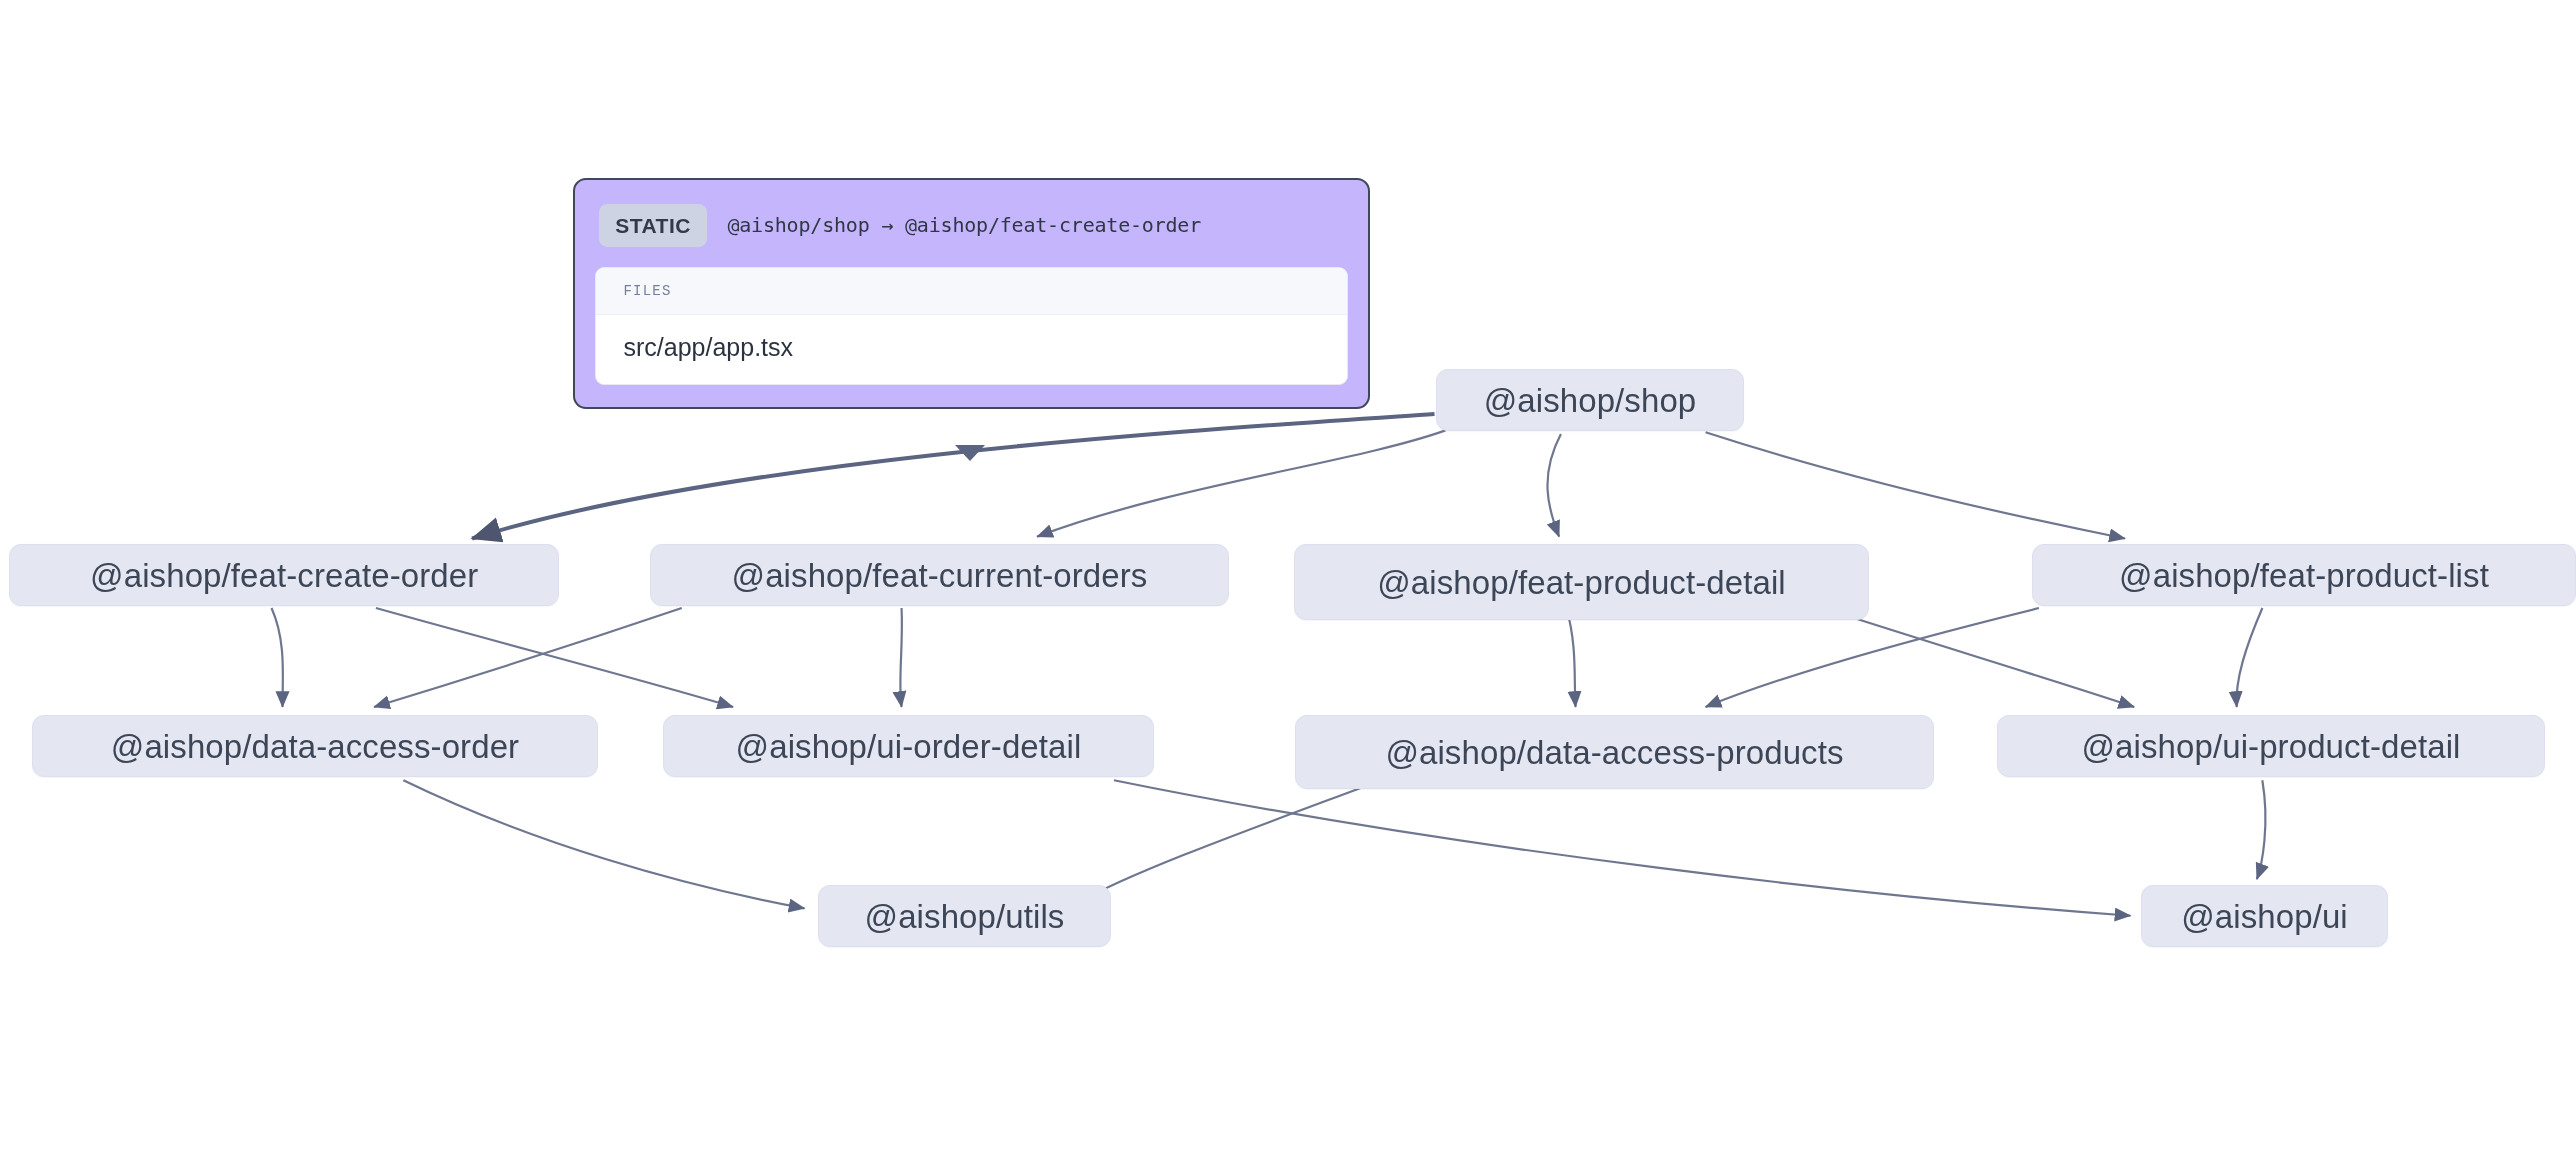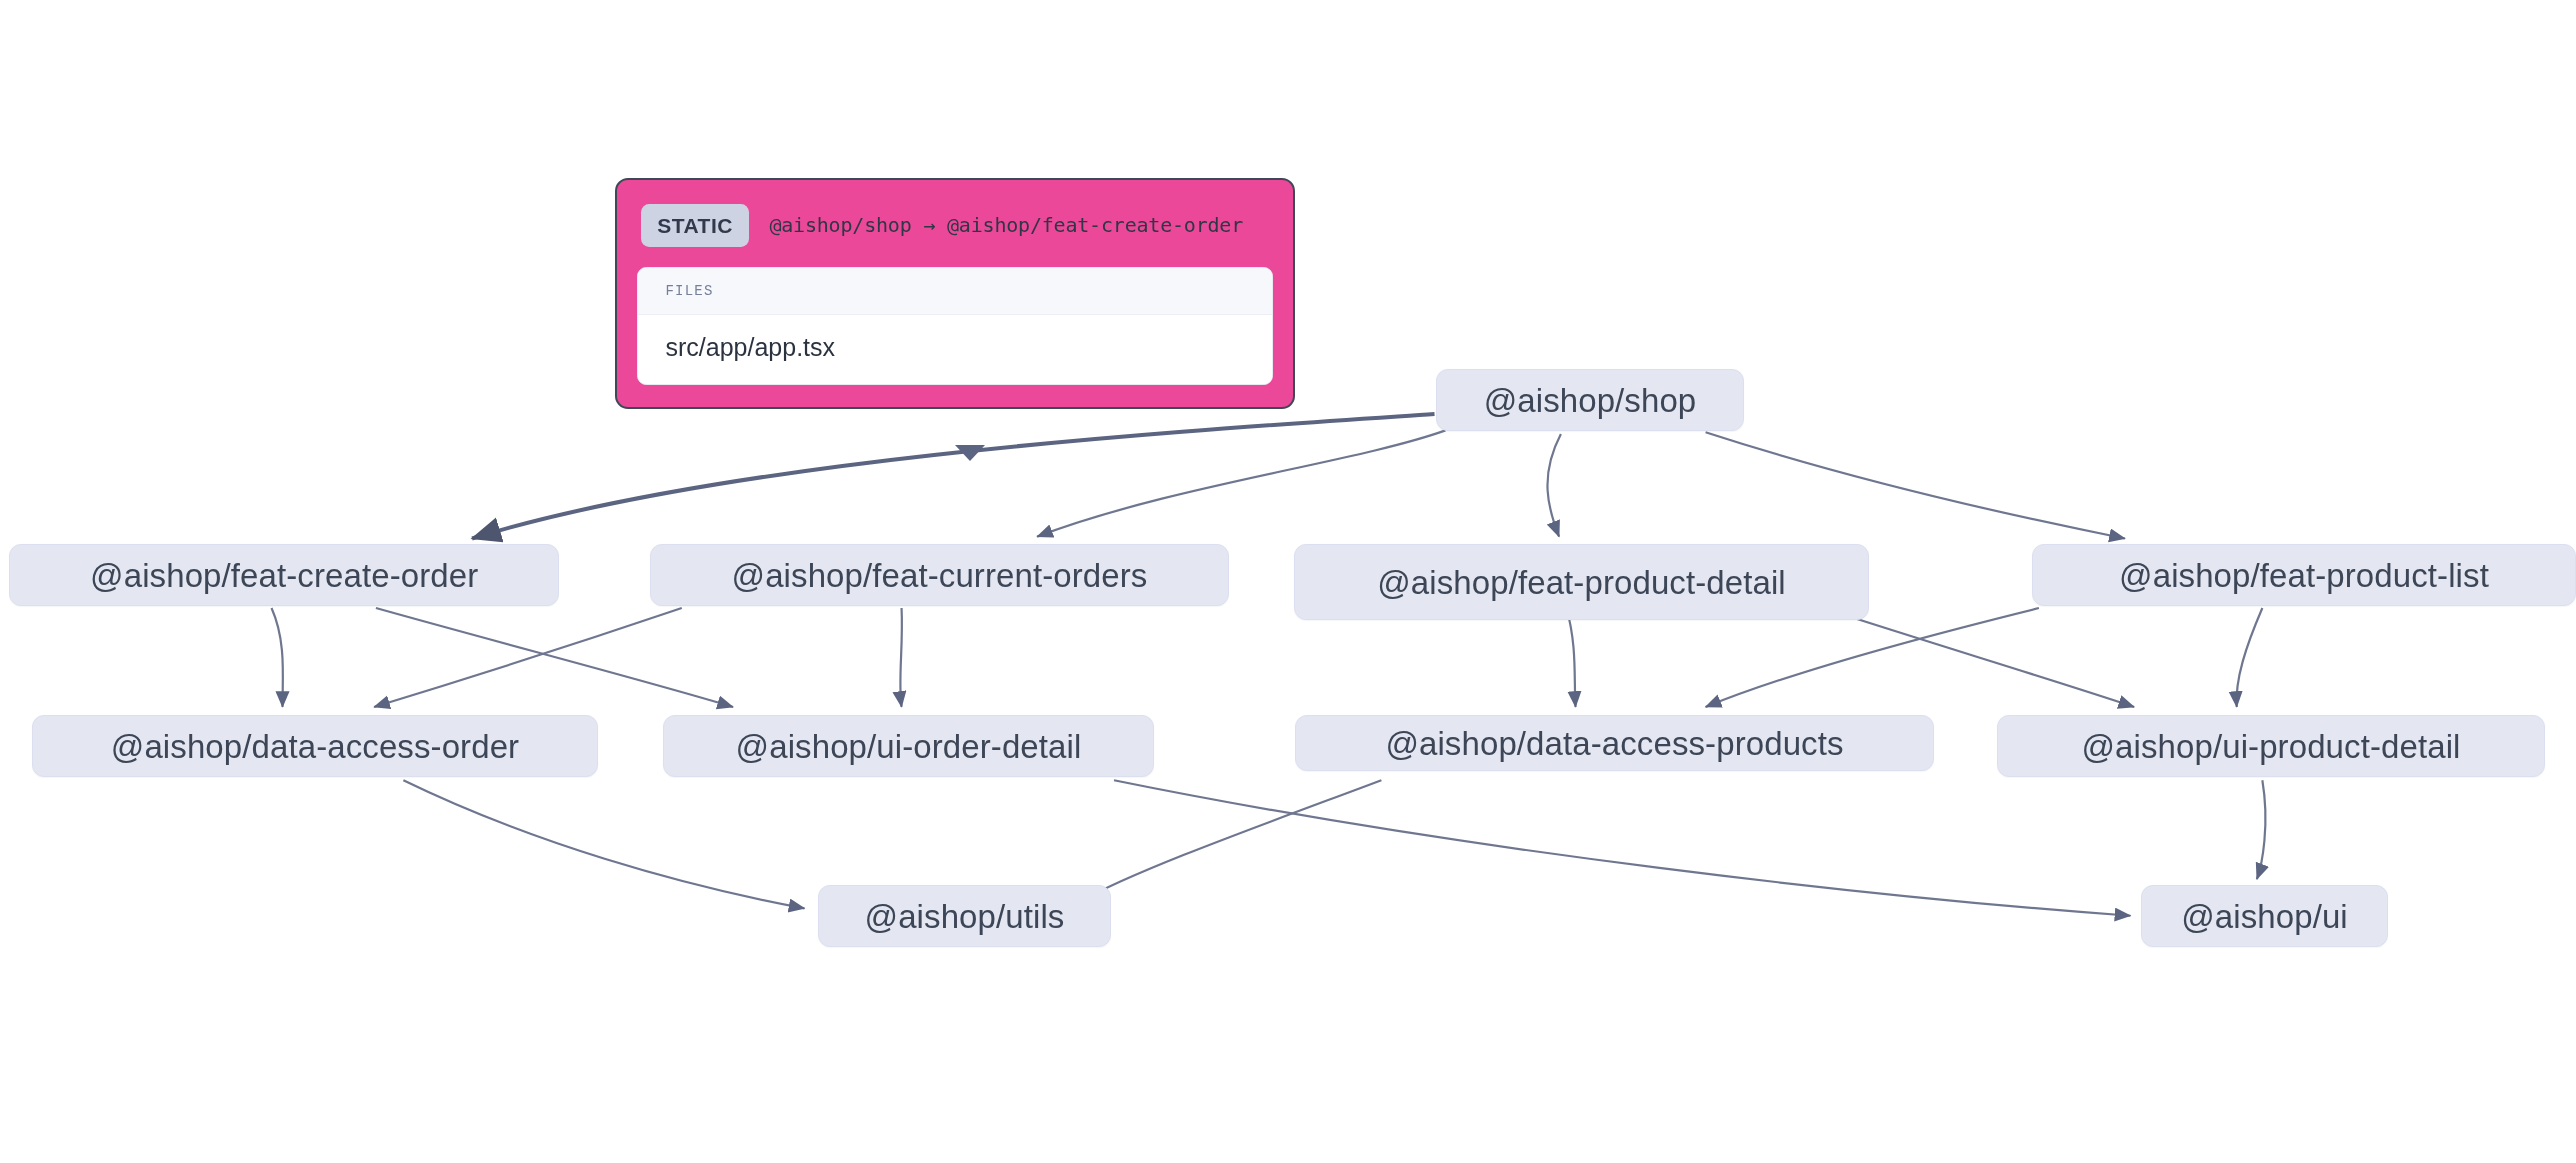--- a/index.html
+++ b/index.html
@@ -46,28 +46,27 @@
   }
   .node-label {
     line-height: 1;
   }
 
   
   #tooltip {
     position: absolute;
     left: 573px;
     top: 178px;
-    width: 680px;
+    width: 797px;
     box-sizing: border-box;
-    background: #ec4899;
+    background: #c4b5fd;
     border: 2.3px solid #3f4858;
     border-radius: 13px;
     padding: 20px 20px 22px 20px;
     z-index: 20;
-    margin-left: 42px;
   }
   #tooltip-arrow {
     position: absolute;
     left: 955px;
     top: 445px;
     width: 0;
     height: 0;
     border-left: 15.6px solid transparent;
     border-right: 15.6px solid transparent;
     border-top: 16.5px solid #5b6480;
@@ -188,21 +187,21 @@
   </div>
 
   <div class="node" style="left:32px;top:715px;width:566px;height:62px;">
     <span class="node-label">@aishop/data-access-order</span>
   </div>
 
   <div class="node" style="left:663px;top:715px;width:491px;height:62px;">
     <span class="node-label">@aishop/ui-order-detail</span>
   </div>
 
-  <div class="node" style="left:1295px;top:715px;width:639px;height:56px;">
+  <div class="node" style="left:1295px;top:715px;width:639px;height:74px;">
     <span class="node-label">@aishop/data-access-products</span>
   </div>
 
   <div class="node" style="left:1997px;top:715px;width:548px;height:62px;">
     <span class="node-label">@aishop/ui-product-detail</span>
   </div>
 
   <div class="node" style="left:818px;top:885px;width:293px;height:62px;">
     <span class="node-label">@aishop/utils</span>
   </div>

